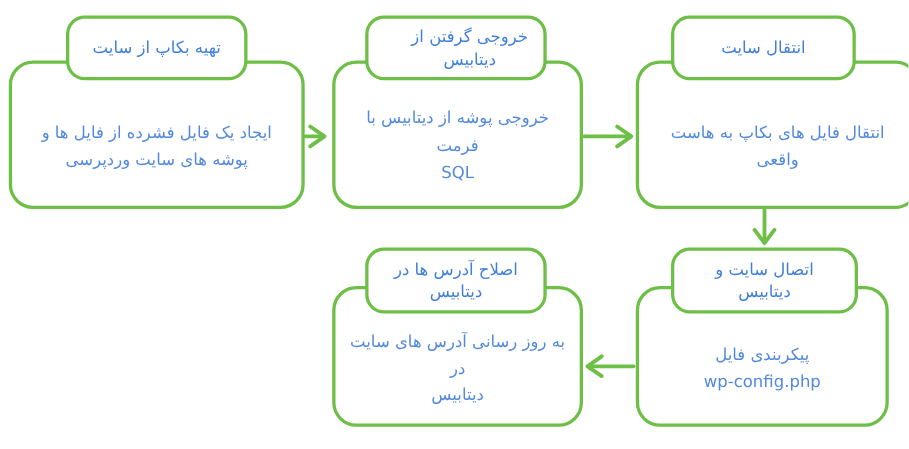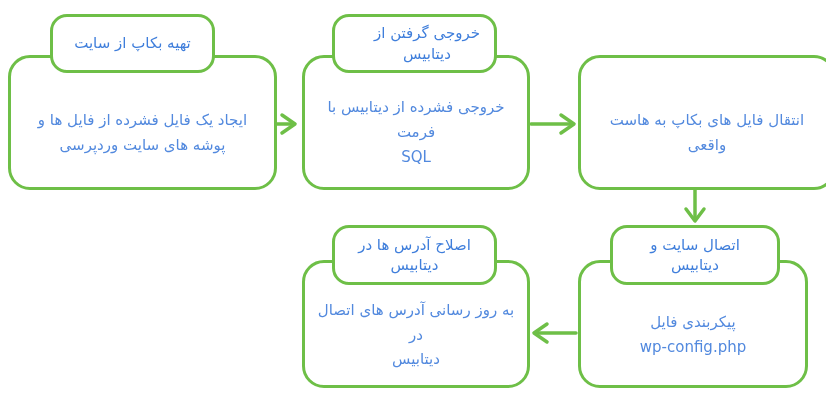--- a/index.html
+++ b/index.html
@@ -59,21 +59,21 @@
     text-align: center;
     color: #5289de;
     font-size: 15px;
     line-height: 1.65;
     white-space: pre-line;
     padding: 0 8px;
   }
   
   .n1 { left: 8px;   top: 55px;  width: 239px; height: 135px; }
   .n1 .main { left: 0; top: 0; width: 269px; height: 135px; padding-top: 20px; }
-  .n1 .tab  { left: 42px; top: -41px; width: 165px; height: 59px; }
+  .n1 .tab  { left: 52px; top: -41px; width: 165px; height: 59px; }
   
   .n2 { left: 302px; top: 55px;  width: 228px; height: 135px; }
   .n2 .main { left: 0; top: 0; width: 228px; height: 135px; padding-top: 20px; }
   .n2 .tab  { left: 30px; top: -41px; width: 165px; height: 59px; padding-left: 25px; }
   
   .n3 { left: 578px; top: 55px;  width: 234px; height: 135px; }
   .n3 .main { left: 0; top: 0; width: 258px; height: 135px; padding-top: 20px; }
   .n3 .tab  { left: 32px; top: -41px; width: 168px; height: 59px; }
   
   .n4 { left: 578px; top: 260px; width: 230px; height: 128px; }
@@ -115,50 +115,53 @@
       <div class="body-text">ایجاد یک فایل فشرده از فایل ها و
 پوشه های سایت وردپرسی</div>
     </div>
     <div class="tab">
       <div class="header-text">تهیه بکاپ از سایت</div>
     </div>
   </div>
 
   <div class="node n2">
     <div class="main">
-      <div class="body-text">خروجی فشرده از دیتابیس با فرمت
+      <div class="body-text">خروجی پوشه از دیتابیس با فرمت
 SQL</div>
     </div>
     <div class="tab">
       <div class="header-text">خروجی گرفتن از
 دیتابیس</div>
     </div>
   </div>
 
   <div class="node n3">
     <div class="main">
       <div class="body-text">انتقال فایل های بکاپ به هاست
 واقعی</div>
+    </div>
+    <div class="tab">
+      <div class="header-text">انتقال سایت</div>
     </div>
   </div>
 
   <div class="node n4">
     <div class="main">
       <div class="body-text">پیکربندی فایل
 wp-config.php</div>
     </div>
     <div class="tab">
       <div class="header-text">اتصال سایت و
 دیتابیس</div>
     </div>
   </div>
 
   <div class="node n5">
     <div class="main">
-      <div class="body-text">به روز رسانی آدرس های اتصال در
+      <div class="body-text">به روز رسانی آدرس های سایت در
 دیتابیس</div>
     </div>
     <div class="tab">
       <div class="header-text">اصلاح آدرس ها در
 دیتابیس</div>
     </div>
   </div>
 
 </div>
 

